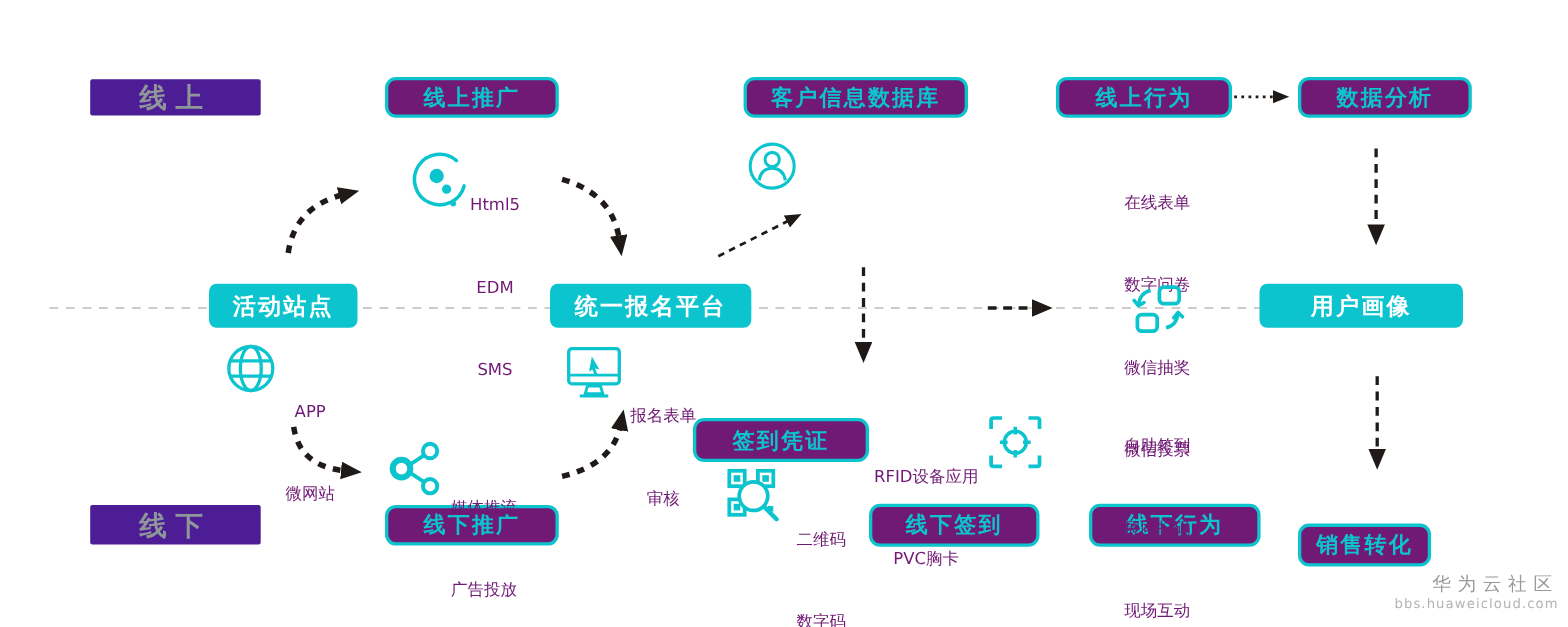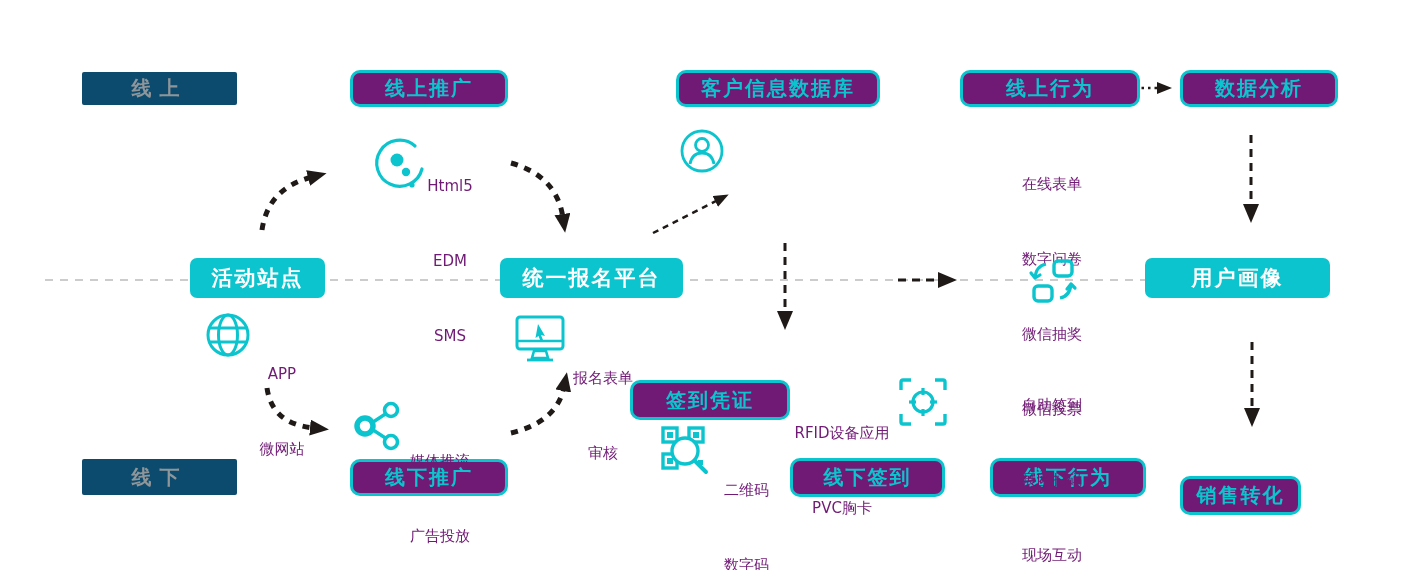--- a/index.html
+++ b/index.html
@@ -4,21 +4,21 @@
 <style>
   html,body{margin:0;padding:0;background:#fff;}
   #canvas{
     position:relative;width:1425px;height:570px;background:#ffffff;overflow:hidden;
     font-family:"DejaVu Sans","Liberation Sans",sans-serif;
   }
   #arrow-layer{position:absolute;left:0;top:0;width:1425px;height:570px;}
   .box{position:absolute;display:flex;align-items:center;justify-content:center;box-sizing:border-box;white-space:nowrap;}
   .box-solid{background:#0cc4cd;color:#ffffff;border-radius:7px;font-weight:bold;font-size:21px;letter-spacing:2px;}
   .box-outline{background:#701a75;border:3px solid #0cc4cd;border-radius:10px;color:#0cc4cd;font-weight:bold;font-size:20px;letter-spacing:2px;}
-  .box-gray{background:#0c4a6e;color:#8f9699;border-radius:2px;font-size:20px;letter-spacing:8px;font-weight:bold;}
+  .box-gray{background:#4c1d95;color:#8f9699;border-radius:2px;font-size:25px;letter-spacing:8px;font-weight:bold;}
   .note{position:absolute;color:#701a75;font-size:15px;line-height:25px;white-space:pre;}
   .note.center{text-align:center;}
   .icon{position:absolute;}
   .watermark{position:absolute;right:8px;bottom:14px;text-align:right;color:#9a9a9a;}
   .watermark .wm-title{font-size:17px;letter-spacing:6px;color:#9a9a9a;}
   .watermark .wm-url{font-size:12px;color:#b3b3b3;letter-spacing:1px;}
 </style>
 </head>
 <body>
 
@@ -55,21 +55,21 @@
     <line x1="1251" y1="135" x2="1251" y2="208" stroke="#1f1a17" stroke-width="3" stroke-dasharray="8 6" marker-end="url(#ah-black)"></line>
 
     <line x1="1252" y1="342" x2="1252" y2="412" stroke="#1f1a17" stroke-width="3" stroke-dasharray="8 6" marker-end="url(#ah-black)"></line>
   </svg>
 
   <div class="box box-gray" style="left:82px;top:72px;width:155px;height:33px;">线上</div>
   <div class="box box-gray" style="left:82px;top:459px;width:155px;height:36px;">线下</div>
 
   <div class="box box-outline" style="left:350px;top:70px;width:158px;height:37px;">线上推广</div>
   <div class="box box-outline" style="left:676px;top:70px;width:204px;height:37px;">客户信息数据库</div>
-  <div class="box box-outline" style="left:960px;top:70px;width:180px;height:37px;">线上行为</div>
+  <div class="box box-outline" style="left:960px;top:70px;width:160px;height:37px;">线上行为</div>
   <div class="box box-outline" style="left:1180px;top:70px;width:158px;height:37px;">数据分析</div>
   <div class="box box-outline" style="left:630px;top:380px;width:160px;height:40px;">签到凭证</div>
   <div class="box box-outline" style="left:790px;top:458px;width:155px;height:39px;">线下签到</div>
   <div class="box box-outline" style="left:350px;top:459px;width:158px;height:37px;">线下推广</div>
   <div class="box box-outline" style="left:990px;top:458px;width:156px;height:39px;">线下行为</div>
   <div class="box box-outline" style="left:1180px;top:476px;width:121px;height:39px;">销售转化</div>
 
   <div class="box box-solid" style="left:190px;top:258px;width:135px;height:40px;">活动站点</div>
   <div class="box box-solid" style="left:500px;top:258px;width:183px;height:40px;">统一报名平台</div>
   <div class="box box-solid" style="left:1145px;top:258px;width:185px;height:40px;">用户画像</div>
@@ -184,14 +184,18 @@
   </svg>
 
   <svg class="icon" style="left:352px;top:400px;" width="52" height="52" viewBox="0 0 52 52">
     <line x1="15" y1="26" x2="38" y2="11" stroke="#0cc4cd" stroke-width="3.4"></line>
     <line x1="15" y1="26" x2="38" y2="41" stroke="#0cc4cd" stroke-width="3.4"></line>
     <circle cx="13" cy="26" r="8" fill="#ffffff" stroke="#0cc4cd" stroke-width="5.5"></circle>
     <circle cx="39" cy="10" r="6.5" fill="#ffffff" stroke="#0cc4cd" stroke-width="3.6"></circle>
     <circle cx="39" cy="42" r="6.5" fill="#ffffff" stroke="#0cc4cd" stroke-width="3.6"></circle>
   </svg>
 
+  <div class="watermark">
+    <div class="wm-title">华为云社区</div>
+    <div class="wm-url">bbs.huaweicloud.com</div>
+  </div>
 
 </div>
 
 </body></html>

